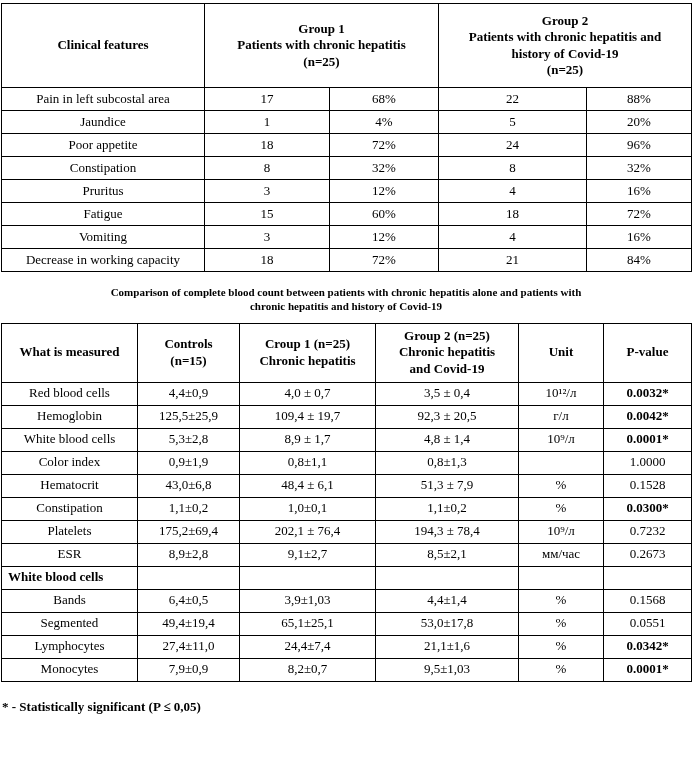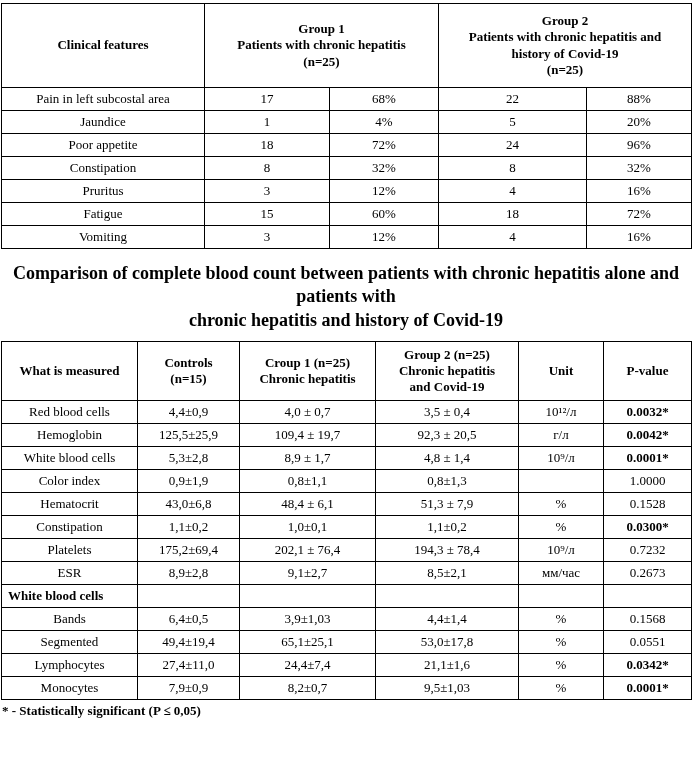--- a/index.html
+++ b/index.html
@@ -37,29 +37,29 @@
   #table2 .hdr td { height: 59px; font-weight: bold; }
   #table2 tbody tr { height: 23px; }
   #table2 td.section-label {
     text-align: left;
     font-weight: bold;
     padding-left: 6px;
   }
   .between-title {
     font-weight: bold;
     text-align: center;
-    font-size: 18px;
+    font-size: 11px;
     line-height: 1.3;
     margin: 13px 10px 9px 10px;
     white-space: pre-line;
   }
   .footnote {
     font-weight: bold;
     font-size: 13px;
-    margin: 3px 0 0 2px;
+    margin: 17px 0 0 2px;
   }
 </style>
 </head>
 <body>
 
 <div class="page">
 
   <table id="table1">
     <colgroup>
       <col style="width:203px">
@@ -122,20 +122,27 @@
           <td>60%</td>
           <td>18</td>
           <td>72%</td>
         </tr>
         <tr>
           <td>Vomiting</td>
           <td>3</td>
           <td>12%</td>
           <td>4</td>
           <td>16%</td>
+        </tr>
+        <tr>
+          <td>Decrease in working capacity</td>
+          <td>18</td>
+          <td>72%</td>
+          <td>21</td>
+          <td>84%</td>
         </tr>
       </tbody>
   </table>
 
   <div class="between-title">Comparison of complete blood count between patients with chronic hepatitis alone and patients with
 chronic hepatitis and history of Covid-19</div>
 
   <table id="table2">
     <colgroup>
       <col style="width:136px">

